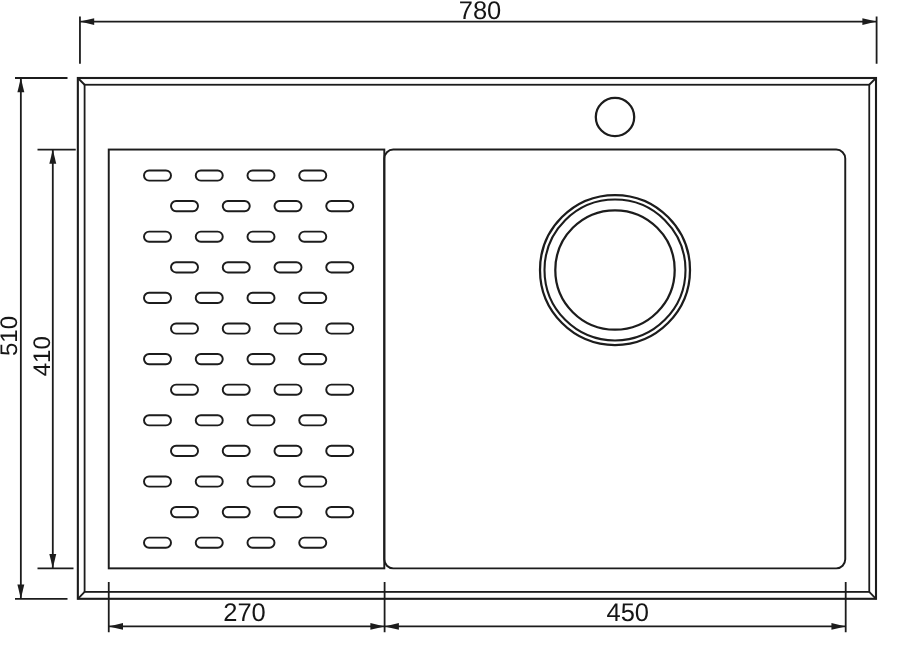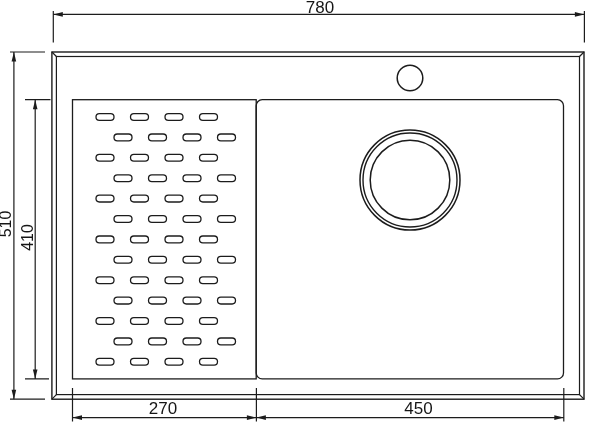--- a/index.html
+++ b/index.html
@@ -1,16 +1,16 @@
 <!DOCTYPE html>
 <html><head>
 <meta charset="utf-8">
 <style>
   html,body{margin:0;padding:0;background:#ffffff;}
-  .wrap{width:603px;height:438px;position:relative;background:#fff;overflow:hidden;border-radius:32px;}
+  .wrap{width:603px;height:438px;position:relative;background:#fff;overflow:hidden;}
   svg{display:block;}
   text{font-family:"Liberation Sans",sans-serif;fill:#161616;}
 </style>
 </head>
 <body>
 <div class="wrap">
 <svg width="603" height="438" viewBox="0 0 603 438">
   <g fill="none" stroke="#1c1c1c" stroke-width="1.4">
 
     <rect x="51.9" y="52" width="532.1" height="347.2"></rect>

